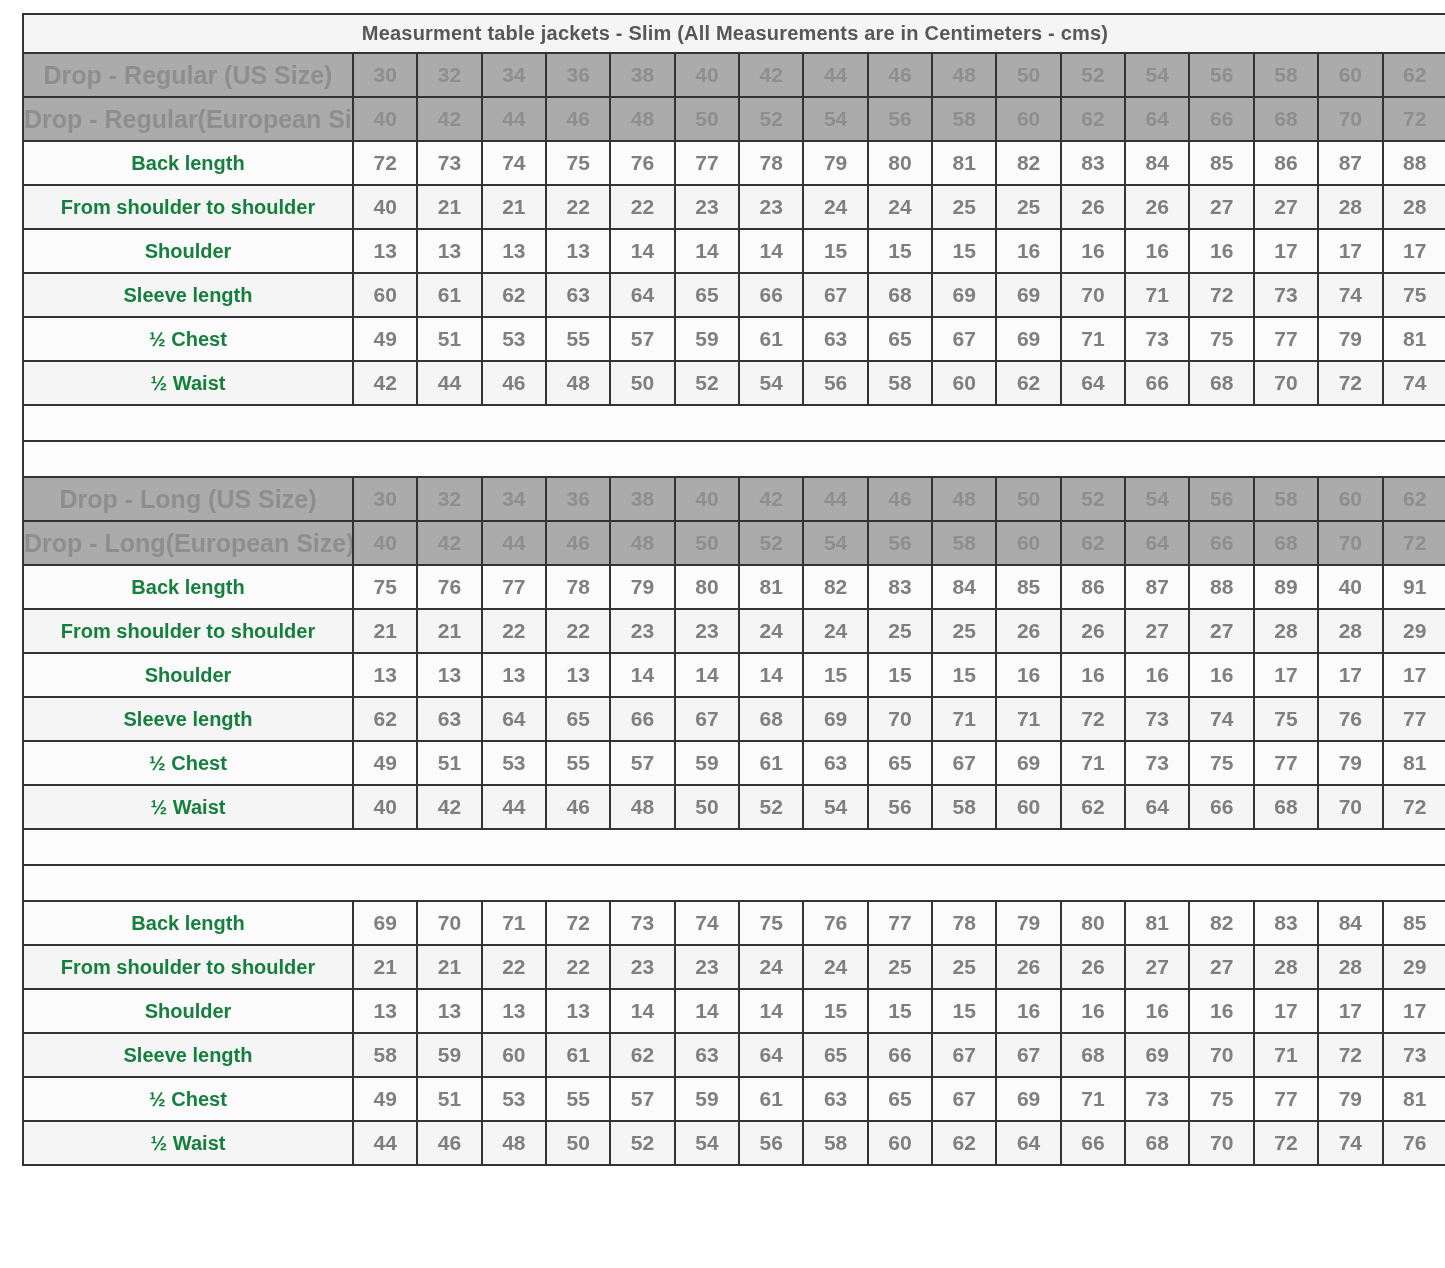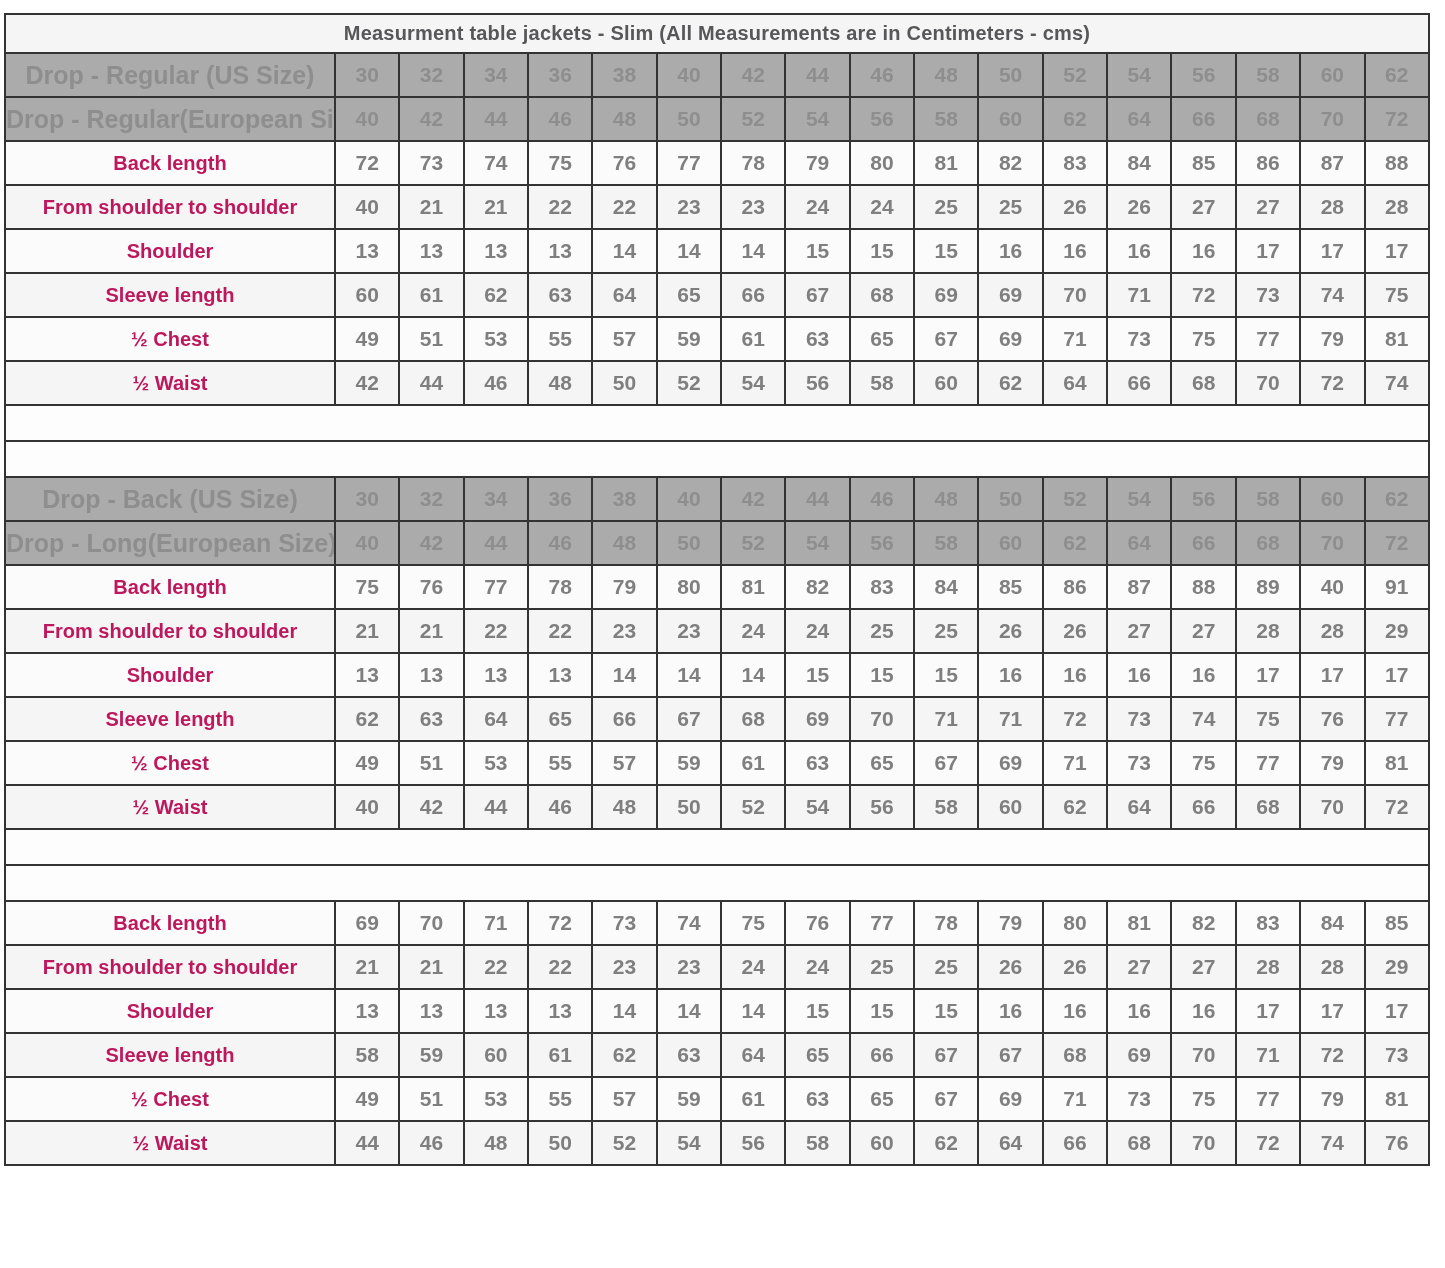--- a/index.html
+++ b/index.html
@@ -1,18 +1,18 @@
 <!DOCTYPE html>
 <html><head>
 <meta charset="utf-8">
 <style>
   * { box-sizing: border-box; }
   html, body { margin: 0; padding: 0; background: #ffffff; }
   body { width: 1445px; height: 1268px; font-family: "Liberation Sans", sans-serif; }
-  .page { width: 1163px; padding: 13px 9px 10px 4px; }
+  .page { width: 1163px; padding: 13px 9px 10px 22px; }
 
   table.size-table {
     border-collapse: collapse;
     width: 1426px;
     table-layout: fixed;
   }
   table.size-table td, table.size-table th {
     border: 2px solid #333333;
     text-align: center;
     vertical-align: middle;
@@ -37,21 +37,21 @@
   }
   .header-row td.row-label { font-size: 25px; }
   .data-row td {
     height: 44px;
     background: #fbfbfc;
     color: #7f7f7f;
     font-weight: bold;
     font-size: 21px;
   }
   .data-row.alt td { background: #f5f5f6; }
-  .data-row td.row-label { font-size: 20px; color: #be185d; }
+  .data-row td.row-label { font-size: 20px; color: #15803d; }
   .spacer-row td {
     height: 36px;
     background: #fdfdfd;
     border-left: 2px solid #333333;
     border-right: 2px solid #333333;
     border-top: none;
     border-bottom: none;
   }
   .spacer-row.spacer-first td { border-bottom: 1px solid #ececec; }
 </style>
@@ -229,21 +229,21 @@
           <td>72</td>
           <td>74</td>
         </tr>
         <tr class="spacer-row spacer-first">
           <td colspan="18"></td>
         </tr>
         <tr class="spacer-row">
           <td colspan="18"></td>
         </tr>
         <tr class="header-row">
-          <td class="row-label">Drop - Back (US Size)</td>
+          <td class="row-label">Drop - Long (US Size)</td>
           <td>30</td>
           <td>32</td>
           <td>34</td>
           <td>36</td>
           <td>38</td>
           <td>40</td>
           <td>42</td>
           <td>44</td>
           <td>46</td>
           <td>48</td>

